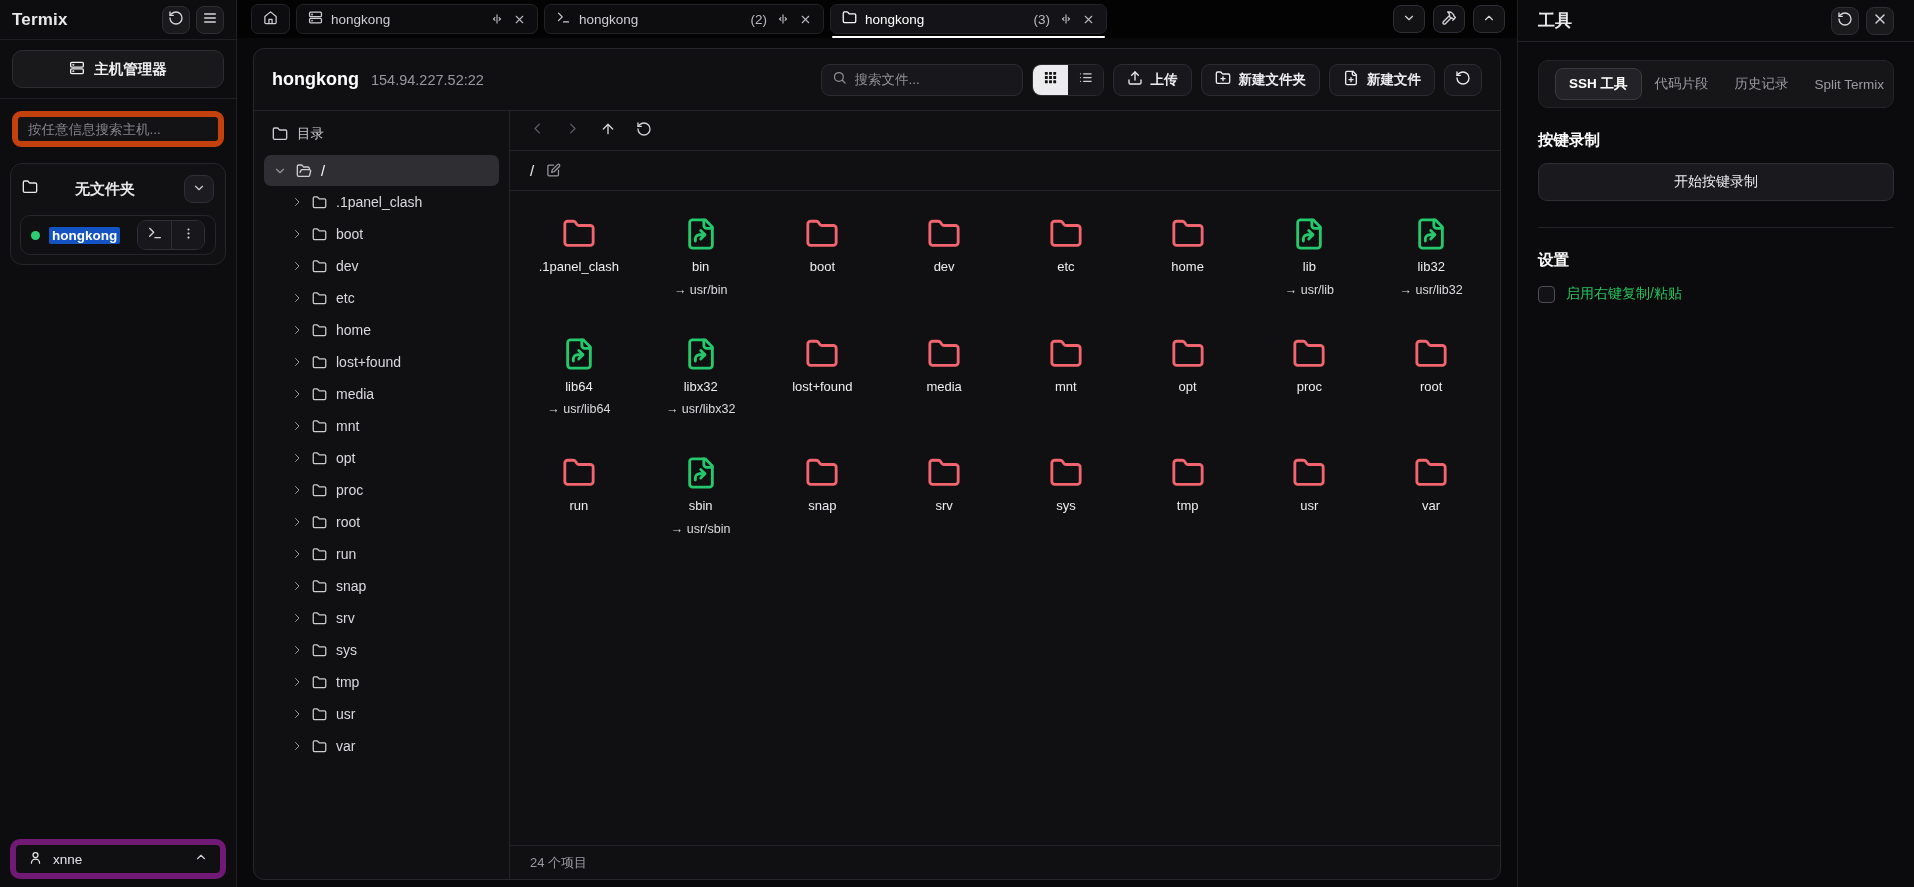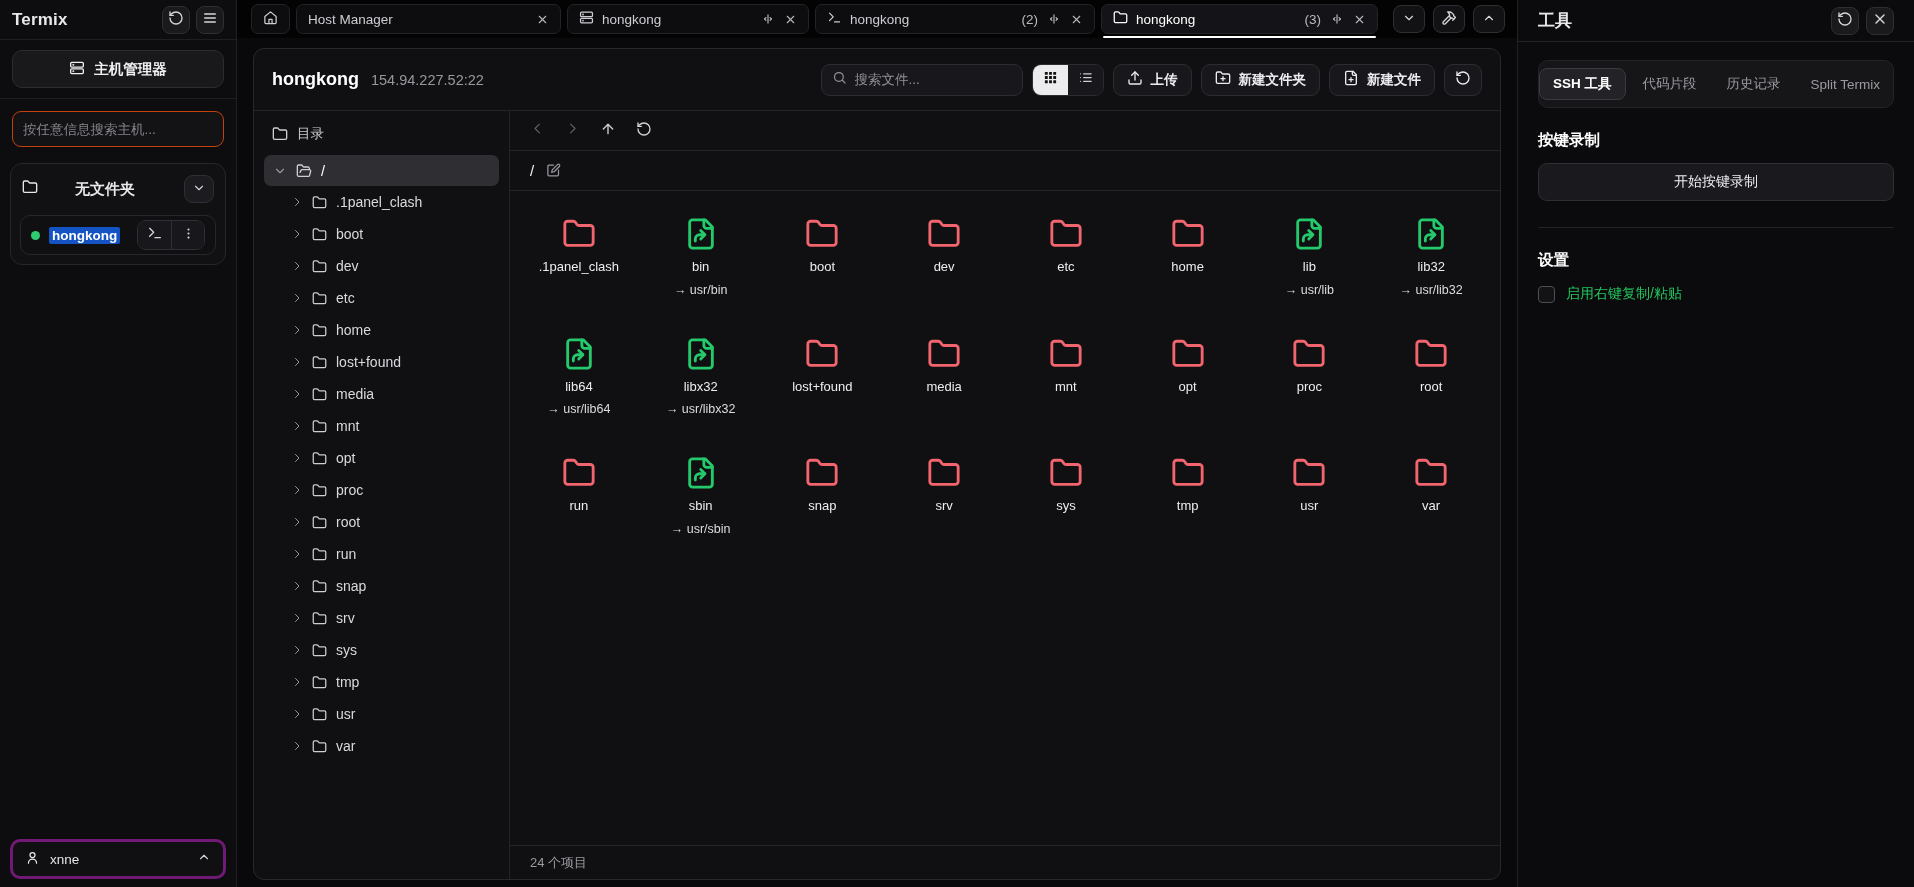--- a/index.html
+++ b/index.html
@@ -12,38 +12,38 @@
   .sb-header { height:40px; display:flex; align-items:center; padding:0 12px; border-bottom:1px solid #1f1f23; }
   .sb-title { font-size:17px; font-weight:700; letter-spacing:.2px; }
   .sb-header-btns { margin-left:auto; display:flex; gap:6px; }
   .sq-btn { display:flex; align-items:center; justify-content:center; width:28px; height:28px;
     background:#1a1a1d; border:1px solid #2e2e33; border-radius:8px; color:#d6d6da; cursor:pointer; }
   .sb-hm-wrap { padding:10px 12px; border-bottom:1px solid #1f1f23; }
   .hm-btn { width:100%; height:38px; display:flex; align-items:center; justify-content:center; gap:9px;
     background:#19191c; border:1px solid #2c2c31; border-radius:10px; color:#f0f0f2;
     font-weight:700; font-size:14.5px; cursor:pointer; }
   .sb-search-wrap { padding:12px 12px 6px; }
-  .sb-search { width:100%; height:36px; background:#131316; border:1px solid #c2410c; border-radius:9px;
+  .sb-search { width:100%; height:36px; background:#131316; border:6px solid #c2410c; border-radius:9px;
     color:#e8e8ea; font-size:13.5px; padding:0 10px; outline:none; }
   .sb-search::placeholder { color:#85858c; }
   .folder-card { margin:10px 10px; background:#111114; border:1px solid #26262b; border-radius:12px; padding:9px; }
   .fc-header { display:flex; align-items:center; gap:9px; padding:2px 2px; }
   .fc-label { font-weight:700; font-size:15px;margin-left:28px; }
   .fc-chevbtn { margin-left:auto; width:30px; height:28px; display:flex; align-items:center; justify-content:center;
     background:#1c1c20; border:1px solid #2f2f35; border-radius:9px; color:#cfcfd4; cursor:pointer; }
   .host-item { margin-top:10px; height:40px; display:flex; align-items:center; gap:9px;
     background:#101013; border:1px solid #26262b; border-radius:10px; padding:0 10px; cursor:pointer; }
   .host-dot { width:9px; height:9px; border-radius:50%; flex:none; }
   .host-name { font-weight:700; font-size:13.5px; color:#fff; padding:1px 3px; border-radius:2px; }
   .host-btns { margin-left:auto; display:flex; border:1px solid #2f2f35; border-radius:9px; overflow:hidden; }
   .host-btns .hb { width:33px; height:28px; display:flex; align-items:center; justify-content:center;
     background:#18181c; color:#d6d6da; cursor:pointer; }
   .host-btns .hb + .hb { border-left:1px solid #2f2f35; }
   .sb-footer { margin:auto 10px 8px; height:40px; display:flex; align-items:center; gap:10px;
-    background:#101013; border:3px solid #701a75; border-radius:10px; padding:0 12px; }
+    background:#101013; border:6px solid #701a75; border-radius:10px; padding:0 12px; }
   .sb-user { font-size:13.5px; color:#e4e4e8; }
   .sb-footer .chev { margin-left:auto; color:#cfcfd4; }
 
   
   .center { flex:1; min-width:0; display:flex; flex-direction:column; background:#09090b; }
   .tabbar { height:38px; display:flex; align-items:center; gap:6px; padding:4px 12px 4px 14px; background:#030304; }
   .tab { position:relative; height:30px; display:flex; align-items:center; gap:8px; padding:0 11px;
     background:#0d0d10; border:1px solid #232327; border-radius:7px; font-size:13.5px; color:#cdcdd2; cursor:pointer; flex:none; }
   .tab .tab-right { margin-left:auto; display:flex; align-items:center; gap:9px; }
   .tab.active { background:#141418; color:#fff; }
@@ -98,21 +98,21 @@
   .fm-status { height:34px; flex:none; border-top:1px solid #232328; display:flex; align-items:center;
     padding:0 20px; color:#9a9aa1; font-size:13px; }
 
   
   .tools { width:397px; flex:none; background:#0b0b0d; border-left:1px solid #202024; display:flex; flex-direction:column; }
   .tools-header { height:42px; flex:none; display:flex; align-items:center; padding:0 20px; border-bottom:1px solid #222227; }
   .tools-title { font-size:17px; font-weight:700; }
   .tools-header-btns { margin-left:auto; display:flex; gap:7px; }
   .tools-body { padding:18px 20px; }
   .tool-tabs { display:flex; align-items:center; justify-content:space-between; background:#161619;
-    border:1px solid #242429; border-radius:10px; padding:0; height:48px; }
+    border:1px solid #242429; border-radius:10px; padding:16px; height:48px; }
   .tool-tab { height:32px; display:flex; align-items:center; padding:0 13px; border-radius:8px;
     font-size:13.5px; color:#9a9aa1; cursor:pointer; white-space:nowrap; }
   .tool-tab.active { background:#232327; border:1px solid #3a3a41; color:#fff; font-weight:600; }
   .section-heading { font-size:15.5px; font-weight:700; color:#fff; }
   .record-btn { width:100%; height:38px; display:flex; align-items:center; justify-content:center;
     background:#1a1a1e; border:1px solid #2e2e33; border-radius:9px; color:#ececf0; font-size:14px; cursor:pointer; }
   .tdivider { height:1px; background:#232328; margin:26px 0 22px; }
   .checkbox-row { display:flex; align-items:center; gap:11px; font-size:14px; color:#22c55e; }
   .checkbox { width:17px; height:17px; border:1px solid #4e4e56; border-radius:4px; background:#131316; flex:none; cursor:pointer; }
   .mt22 { margin-top:22px; } .mt12 { margin-top:12px; } .mt14 { margin-top:14px; }
@@ -202,31 +202,20 @@
   </aside>
 
   <div class="center">
     <div class="tabbar">
       <div id="tabs" style="display:flex;gap:6px;align-items:center;">
           <div class="tab">
             <span class="i"><svg width="15" height="15" viewBox="0 0 24 24" fill="none" stroke="currentColor" stroke-width="2" stroke-linecap="round" stroke-linejoin="round">
                 <path d="M3 10.3 12 3l9 7.3V20a1.7 1.7 0 0 1-1.7 1.7H4.7A1.7 1.7 0 0 1 3 20Z"></path>
                 <path d="M9.5 21.5v-6.5h5v6.5"></path>
               </svg></span>
-          </div>
-          <div class="tab" style="width: 265px;">
-            <span>Host Manager</span>
-            <span class="tab-right">
-              <span class="tab-x">
-                <svg width="13" height="13" viewBox="0 0 24 24" fill="none" stroke="currentColor" stroke-width="2" stroke-linecap="round" stroke-linejoin="round">
-                  <line x1="6" y1="6" x2="18" y2="18"></line>
-                  <line x1="18" y1="6" x2="6" y2="18"></line>
-                </svg>
-              </span>
-            </span>
           </div>
           <div class="tab" style="width: 242px;">
             <span class="i"><svg width="15" height="15" viewBox="0 0 24 24" fill="none" stroke="currentColor" stroke-width="2" stroke-linecap="round" stroke-linejoin="round">
                 <rect x="2.5" y="3.5" width="19" height="7.2" rx="1.6"></rect>
                 <rect x="2.5" y="13.3" width="19" height="7.2" rx="1.6"></rect>
                 <circle cx="6.5" cy="7.1" r="0.5" fill="currentColor"></circle>
                 <circle cx="6.5" cy="16.9" r="0.5" fill="currentColor"></circle>
               </svg></span>
             <span>hongkong</span>
             <span class="tab-right">

